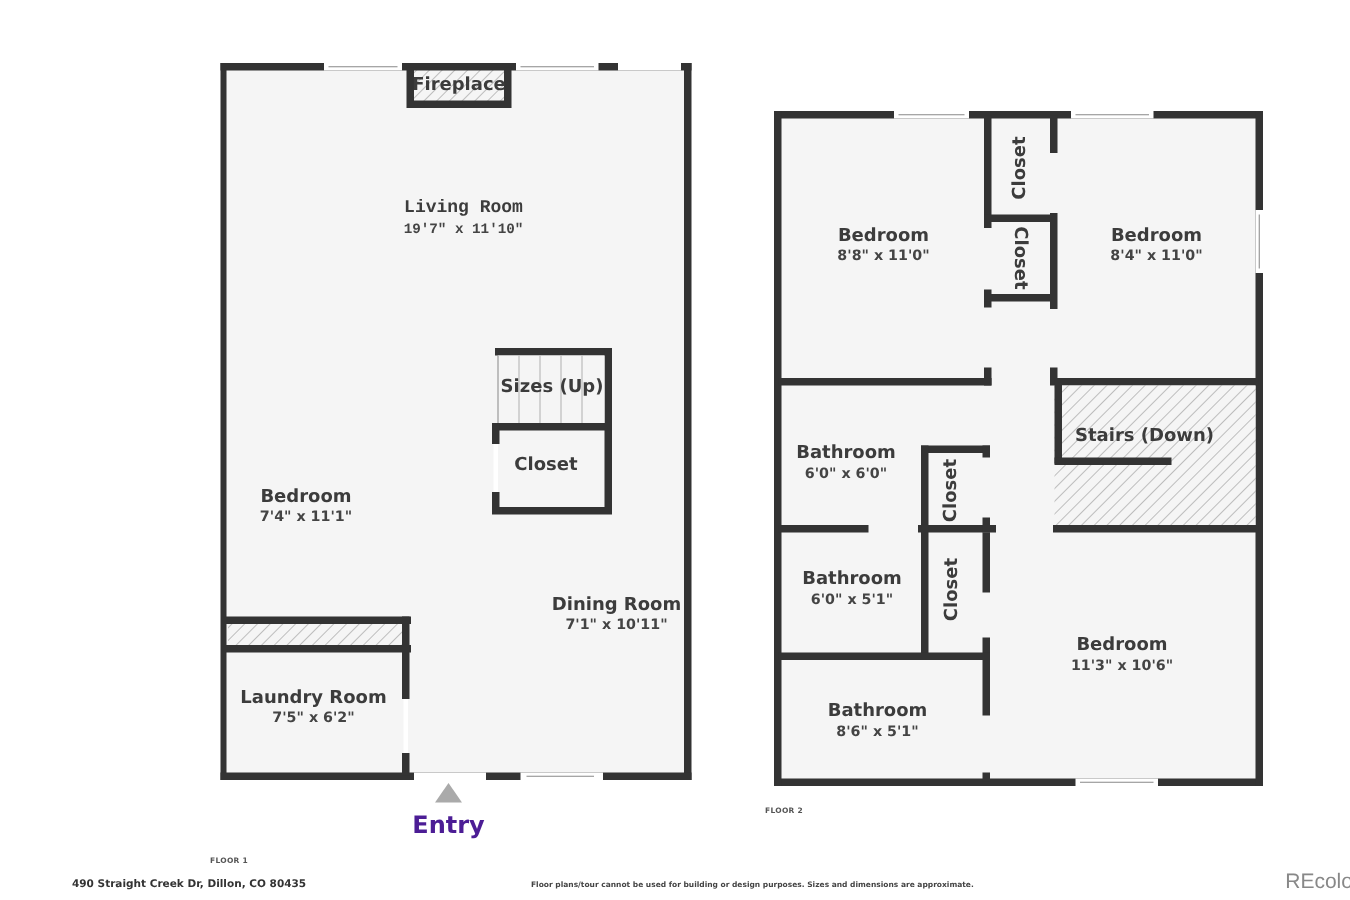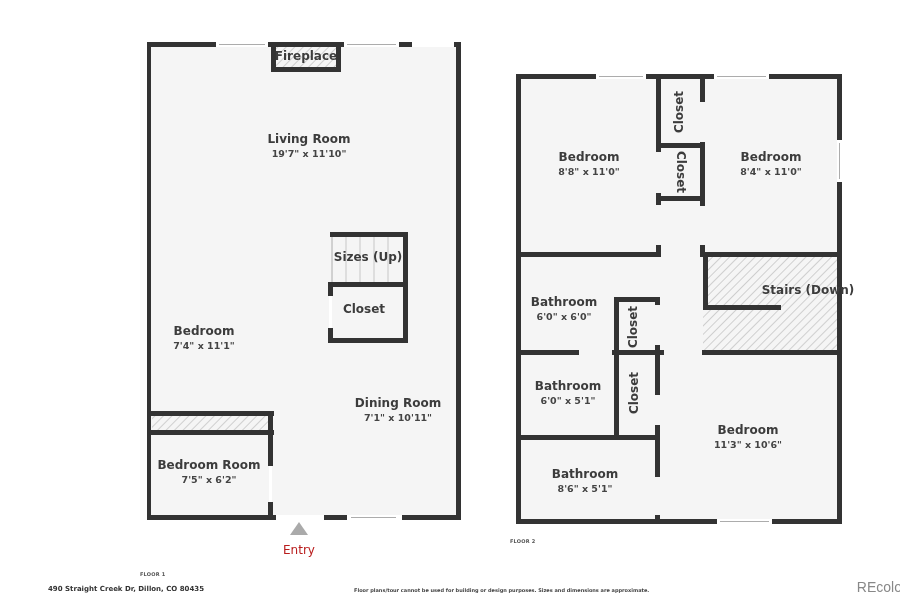--- a/index.html
+++ b/index.html
@@ -8,21 +8,21 @@
   svg.plan { position:absolute; left:0; top:0; }
   .lbl { position:absolute; text-align:center; transform:translate(-50%,-50%); white-space:nowrap; line-height:1.15; }
   .lbl .name { font-size:12px; font-weight:bold; color:#3c3c3c; display:block; }
   .lbl .dim { font-size:9.5px; font-weight:bold; color:#444; display:block; margin-top:2px; }
   .rot-up { transform:translate(-50%,-50%) rotate(-90deg); }
   .rot-down { transform:translate(-50%,-50%) rotate(90deg); }
   .small { position:absolute; font-size:5px; font-weight:bold; color:#555; letter-spacing:0.2px; }
   .addr { position:absolute; left:4px; top:585px; font-size:7px; font-weight:bold; color:#333; }
   .disclaimer { position:absolute; left:310px; top:587px; font-size:5px; font-weight:bold; color:#444; }
   .brand { position:absolute; right:14px; top:579px; font-size:14px; color:#888; font-family:"Liberation Sans", sans-serif; }
-  .entry { position:absolute; left:255px; top:550px; transform:translate(-50%,-50%); font-size:12px; font-weight:normal; color:#b91c1c; }
+  .entry { position:absolute; left:255px; top:550px; transform:translate(-50%,-50%); font-size:16px; font-weight:bold; color:#4c1d95; }
 </style>
 </head>
 <body>
 
 <div class="canvas">
 
 <svg class="plan" width="900" height="600" viewBox="0 0 900 600">
   <defs>
     <pattern id="hatch" width="6" height="6" patternUnits="userSpaceOnUse" patternTransform="rotate(45)">
       <rect width="6" height="6" fill="#f5f5f5"></rect>
@@ -122,40 +122,40 @@
     <rect x="611" y="355" width="5" height="40" fill="#333"></rect>
     <rect x="611" y="425" width="5" height="52" fill="#333"></rect>
     <rect x="611" y="515" width="5" height="6" fill="#333"></rect>
     <rect x="475" y="435" width="141" height="5" fill="#333"></rect>
   </g>
 </svg>
 
 <div class="lbl" style="left:262px; top:57px;">
   <span class="name">Fireplace</span>
 </div>
-<div class="lbl" style="left:265px; top:146px;">
+<div class="lbl" style="left:265px; top:146px;font-family:Liberation Mono, monospace;">
   <span class="name">Living Room</span>
   <span class="dim">19'7" x 11'10"</span>
 </div>
 <div class="lbl" style="left:324px; top:258px;">
   <span class="name">Sizes (Up)</span>
 </div>
 <div class="lbl" style="left:320px; top:310px;">
   <span class="name">Closet</span>
 </div>
 <div class="lbl" style="left:160px; top:338px;">
   <span class="name">Bedroom</span>
   <span class="dim">7'4" x 11'1"</span>
 </div>
-<div class="lbl" style="left:354px; top:410px;">
+<div class="lbl" style="left:367px; top:410px;">
   <span class="name">Dining Room</span>
   <span class="dim">7'1" x 10'11"</span>
 </div>
 <div class="lbl" style="left:165px; top:472px;">
-  <span class="name">Bedroom Room</span>
+  <span class="name">Laundry Room</span>
   <span class="dim">7'5" x 6'2"</span>
 </div>
 <div class="entry">Entry</div>
 <div class="small" style="left:96px; top:571px;">FLOOR 1</div>
 
 <div class="lbl" style="left:545px; top:164px;">
   <span class="name">Bedroom</span>
   <span class="dim">8'8" x 11'0"</span>
 </div>
 <div class="lbl rot-up" style="left:636px; top:112px;">
@@ -168,21 +168,21 @@
   <span class="name">Bedroom</span>
   <span class="dim">8'4" x 11'0"</span>
 </div>
 <div class="lbl" style="left:520px; top:309px;">
   <span class="name">Bathroom</span>
   <span class="dim">6'0" x 6'0"</span>
 </div>
 <div class="lbl rot-up" style="left:590px; top:327px;">
   <span class="name">Closet</span>
 </div>
-<div class="lbl" style="left:764px; top:291px;">
+<div class="lbl" style="left:719px; top:291px;">
   <span class="name">Stairs (Down)</span>
 </div>
 <div class="lbl" style="left:524px; top:393px;">
   <span class="name">Bathroom</span>
   <span class="dim">6'0" x 5'1"</span>
 </div>
 <div class="lbl rot-up" style="left:591px; top:393px;">
   <span class="name">Closet</span>
 </div>
 <div class="lbl" style="left:704px; top:437px;">

